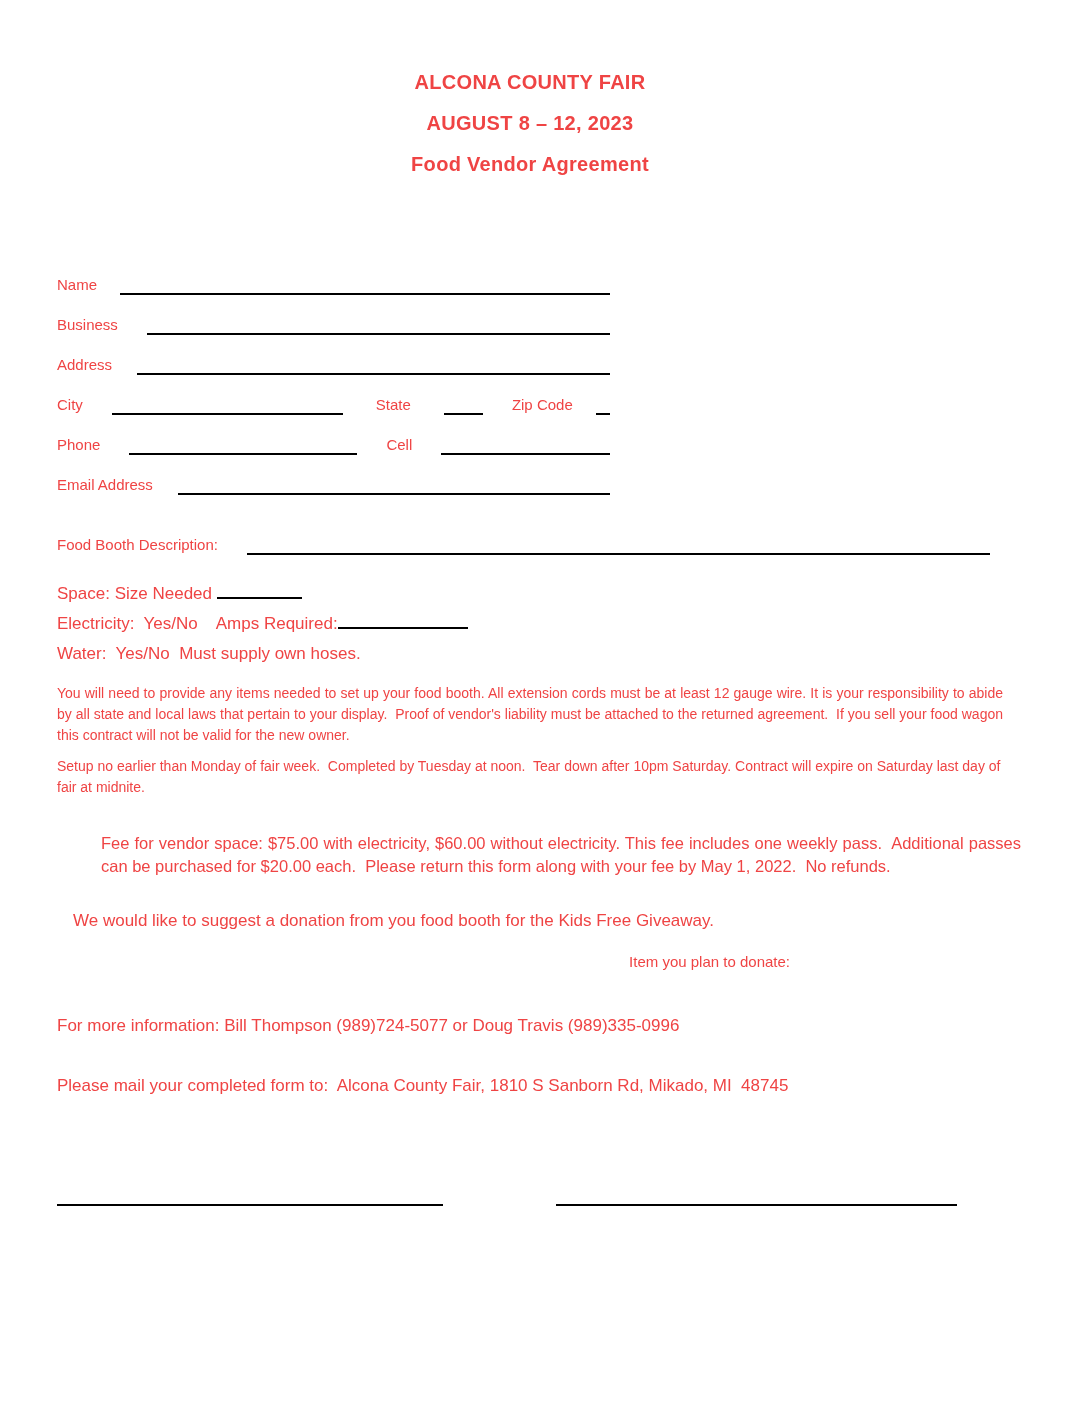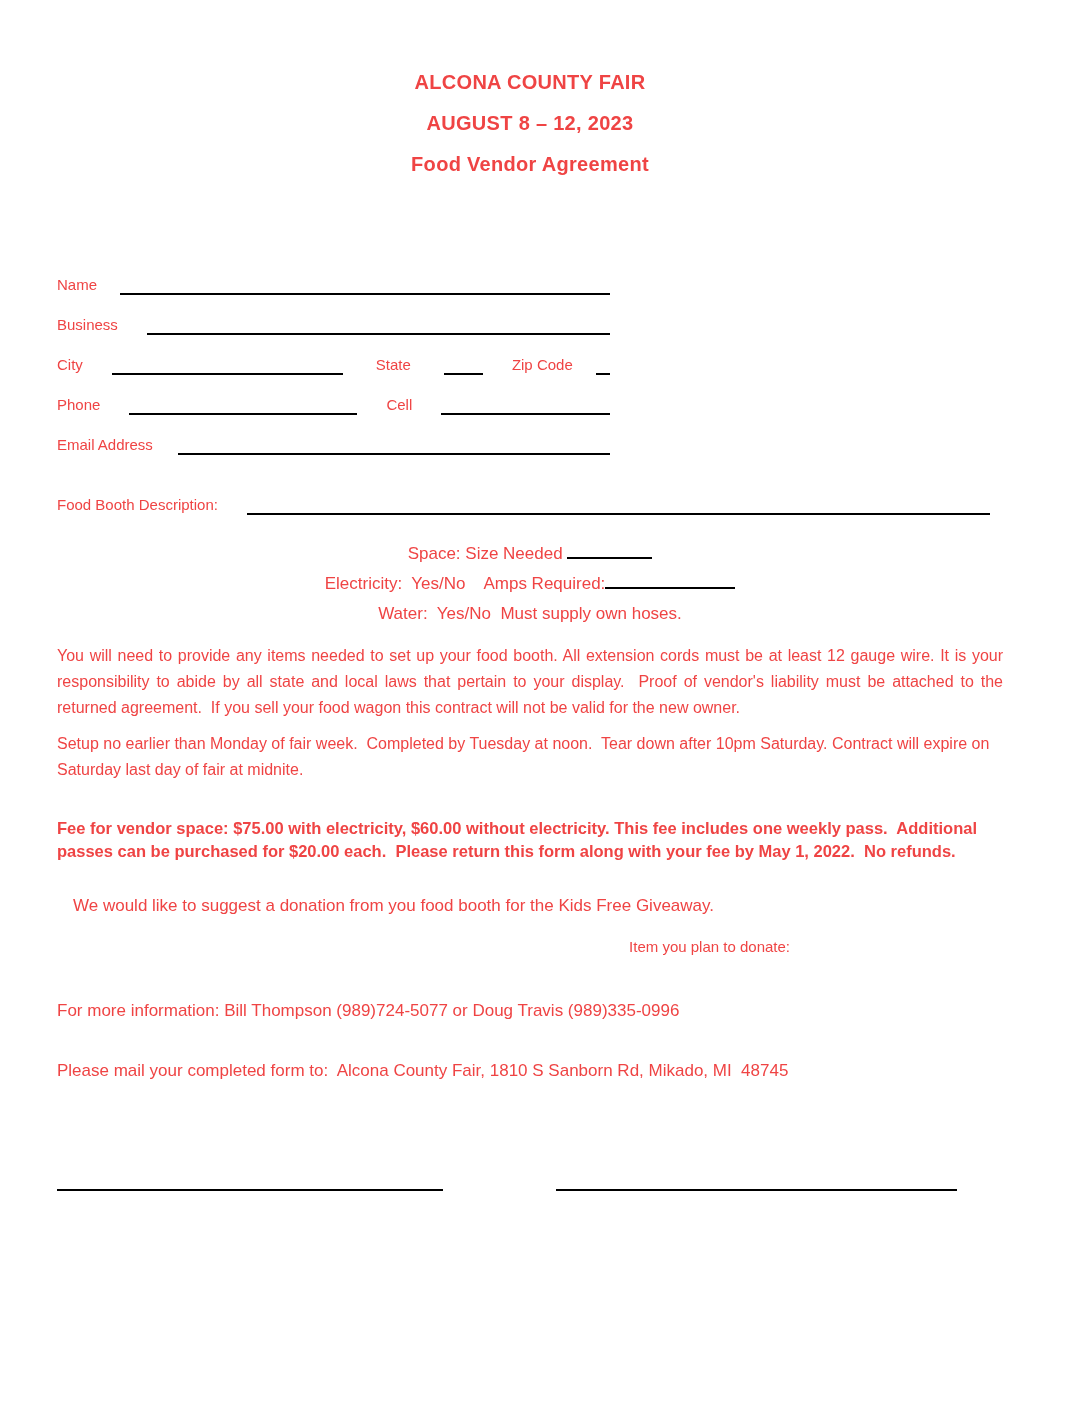--- a/index.html
+++ b/index.html
@@ -56,46 +56,47 @@
   .ml12 { margin-left: 12px; }
   .w231 { width: 231px; }
   .w39  { width: 39px;  }
   .w228 { width: 228px; }
   
   .utility-block {
     margin-top: 24px;
     font-size: 17px;
     line-height: 30px;
   }
-  .utility-line { white-space: pre-wrap; text-align: center; }
+  .utility-line { white-space: pre-wrap; }
   .inline-line {
     display: inline-block;
     border-bottom: 2px solid #000;
     height: 14px;
     vertical-align: baseline;
   }
   .w85  { width: 85px; }
   .w130 { width: 130px; }
   
   .para {
     margin: 0;
-    font-size: 16px;
-    line-height: 26px;
+    font-size: 14px;
+    line-height: 21px;
     text-align: justify;
     white-space: pre-wrap;
   }
   .para-items  { margin-top: 14px; }
   .para-setup  { margin-top: 10px; text-align: left; }
   .para-fee {
     margin-top: 34px;
-    font-weight: bold;
+    font-weight: normal;
     font-size: 16.5px;
     line-height: 23px;
     width: 920px;
     text-align: justify;
+    margin-left: 44px;
   }
   .donation-block {
     margin-top: 28px;
     font-size: 17px;
   }
   .donation-text {
     line-height: 30px;
     white-space: pre-wrap;
     margin: 16px;
   }
@@ -137,20 +138,24 @@
     <div class="row w-std">
       <span class="lbl">Name</span>
       <span class="line grow ml2"></span>
     </div>
 
     <div class="row w-std">
       <span class="lbl">Business</span>
       <span class="line grow ml8"></span>
     </div>
 
+    <div class="row w-std">
+      <span class="lbl">Address</span>
+      <span class="line grow ml4"></span>
+    </div>
 
     <div class="row w-std">
       <span class="lbl">City</span>
       <span class="line w231 ml8"></span>
       <span class="lbl ml12">State</span>
       <span class="line w39 ml12"></span>
       <span class="lbl ml8">Zip Code</span>
       <span class="line grow ml2"></span>
     </div>
 

